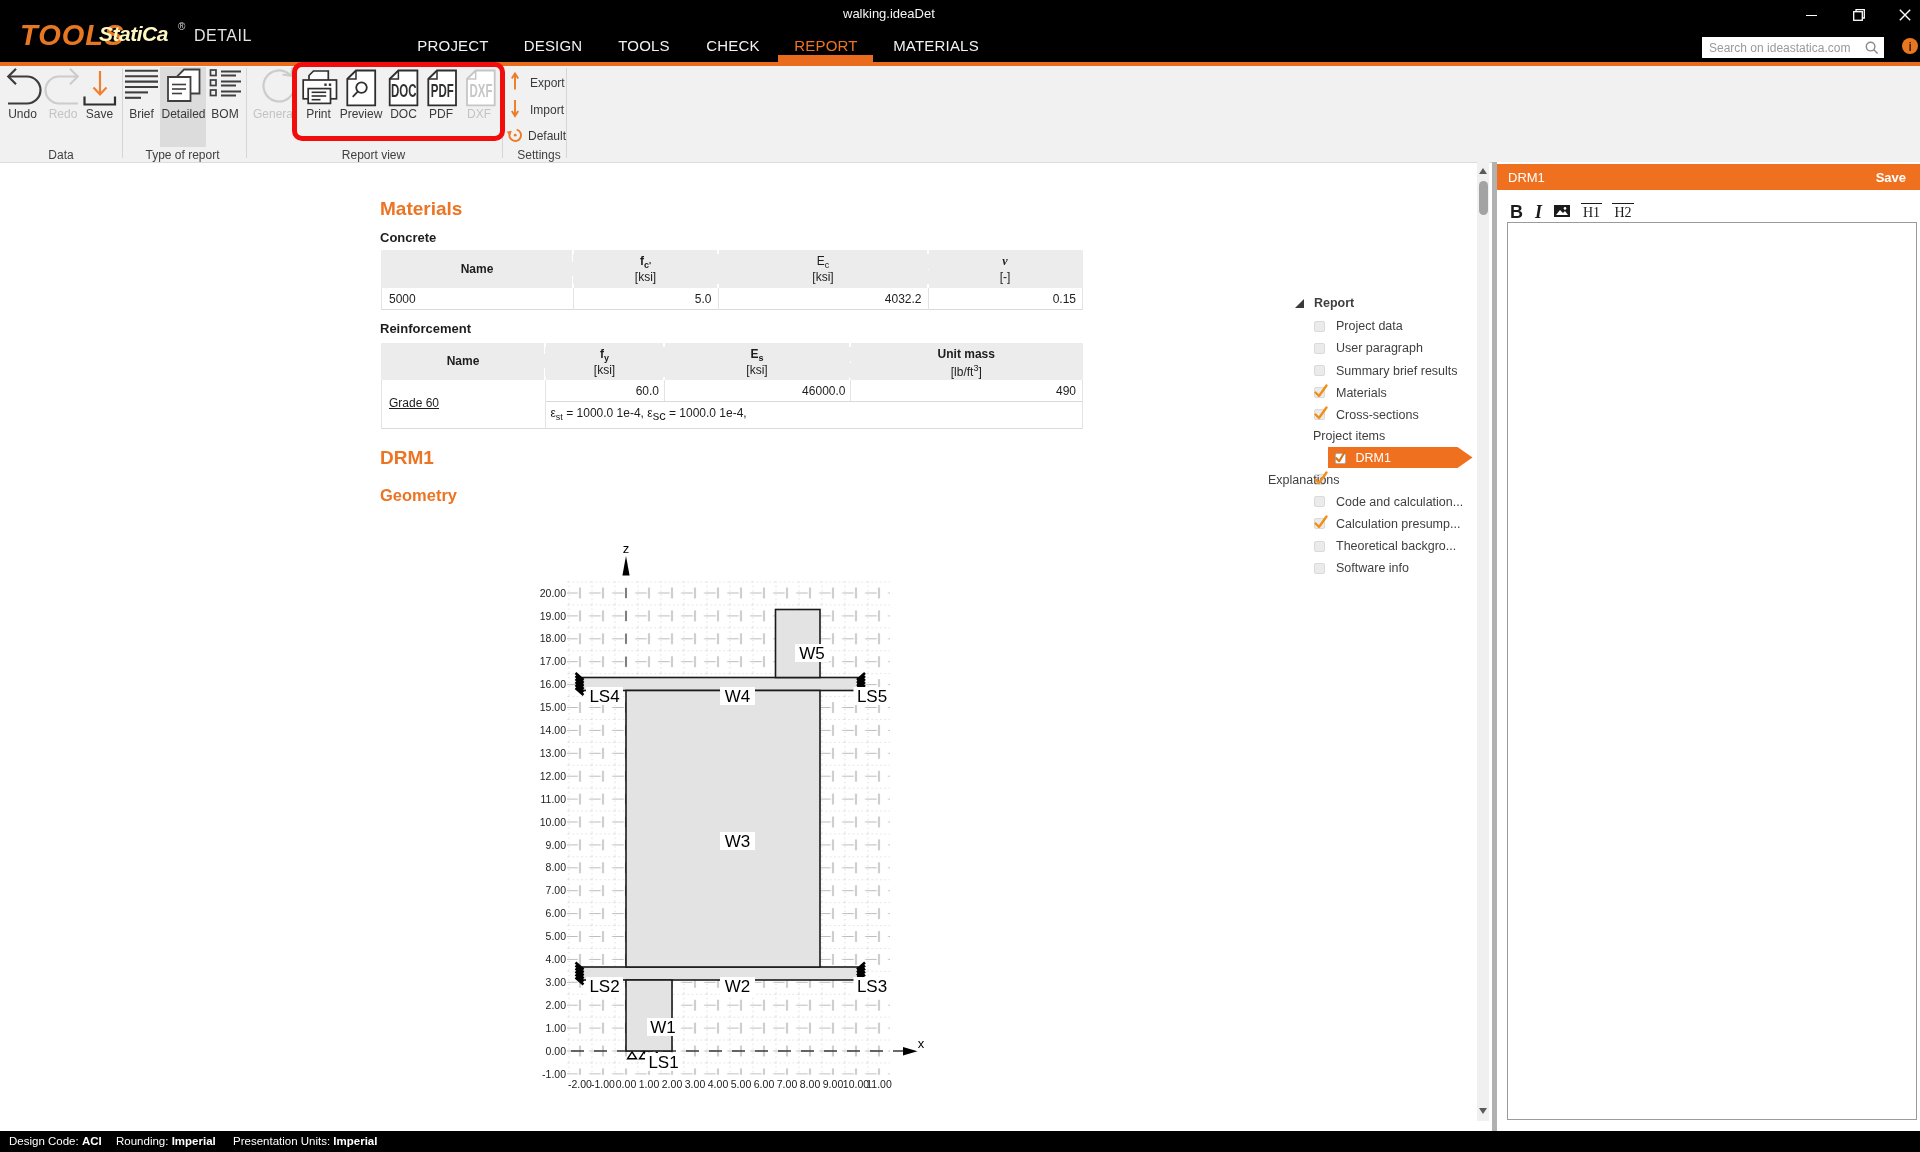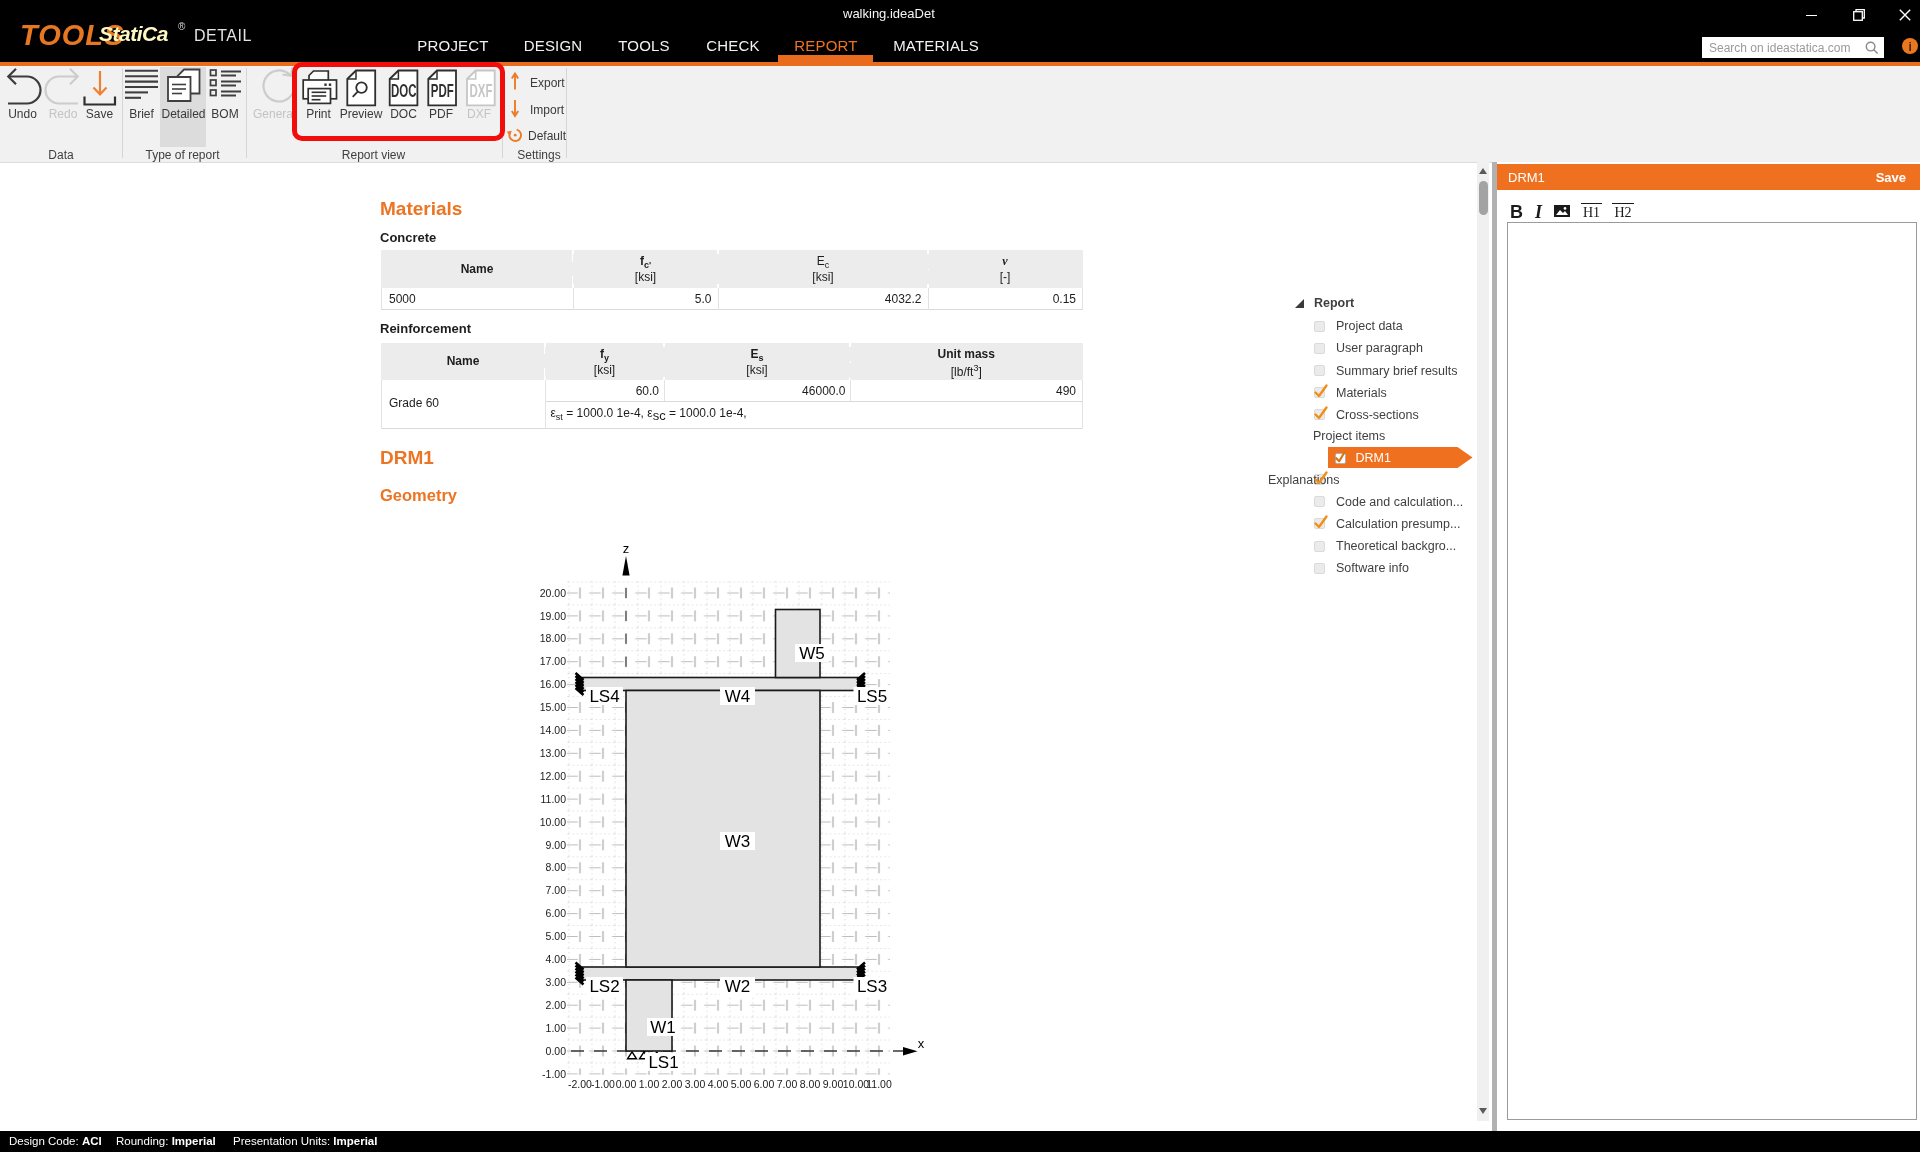--- a/index.html
+++ b/index.html
@@ -246,21 +246,21 @@
     <div class="hcell" style="left:283px;top:19.5px;width:186px;">[ksi]</div>
     <div class="hcell" style="left:469px;top:3.5px;width:232.5px;font-weight:bold;">Unit mass</div>
     <div class="hcell" style="left:469px;top:19.5px;width:232.5px;">[lb/ft<sup style="font-size:9px;">3</sup>]</div>
     <div class="abs" style="left:0;top:37px;width:701.5px;height:48.5px;border-bottom:1px solid #d9d9d9;box-sizing:border-box;"></div>
     <div class="abs" style="left:164px;top:57.5px;width:537.5px;height:1px;background:#d9d9d9;"></div>
     <div class="abs" style="left:0;top:37px;width:1px;height:48.5px;background:#e3e3e3;"></div>
     <div class="abs" style="left:163.5px;top:37px;width:1px;height:48.5px;background:#e3e3e3;"></div>
     <div class="abs" style="left:282.5px;top:37px;width:1px;height:20.5px;background:#e3e3e3;"></div>
     <div class="abs" style="left:468.5px;top:37px;width:1px;height:20.5px;background:#e3e3e3;"></div>
     <div class="abs" style="left:700.5px;top:37px;width:1px;height:48.5px;background:#e3e3e3;"></div>
-    <div class="dcell" style="left:8px;top:52.5px;">Grade 60</div>
+    <div class="dcell" style="left:8px;top:52.5px;text-decoration:underline;">Grade 60</div>
     <div class="dcell" style="right:423.5px;top:41px;">60.0</div>
     <div class="dcell" style="right:237px;top:41px;">46000.0</div>
     <div class="dcell" style="right:6.5px;top:41px;">490</div>
     <div class="dcell" style="left:169.5px;top:62.5px;">ε<sub style="font-size:9px;">st</sub> = 1000.0 1e-4, ε<sub style="font-size:13px;">sc</sub> = 1000.0 1e-4,</div>
   </div>
   <div class="abs" style="left:380px;top:284px;font-size:19px;font-weight:bold;color:#ed7423;">DRM1</div>
   <div class="abs" style="left:380px;top:323px;font-size:16.5px;font-weight:bold;color:#ed7423;">Geometry</div>
 
   <svg class="abs" style="left:540px;top:380px;" width="400" height="560" viewBox="0 0 400 560">
     <defs>

